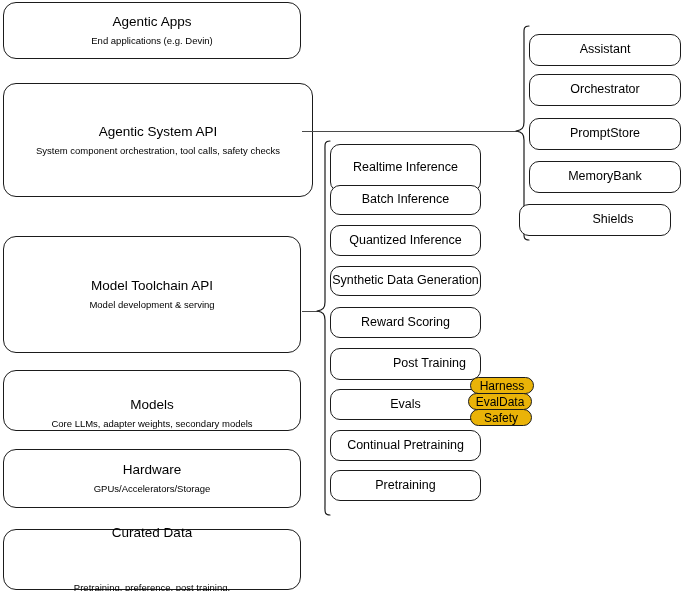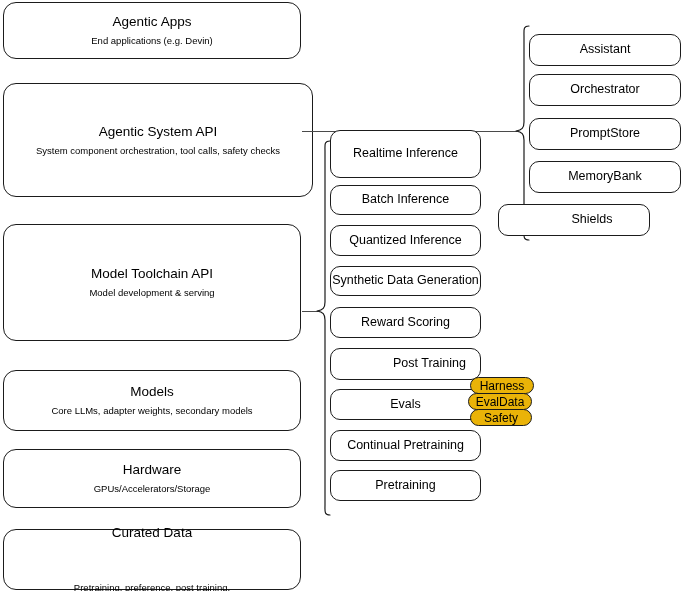--- a/index.html
+++ b/index.html
@@ -98,26 +98,26 @@
   <div class="box layer-box" style="left:3px; top:2px; width:298px; height:57px;">
     <div class="title">Agentic Apps</div>
     <div class="subtitle">End applications (e.g. Devin)</div>
   </div>
 
   <div class="box layer-box" style="left:3px; top:83px; width:310px; height:114px;">
     <div class="title">Agentic System API</div>
     <div class="subtitle">System component orchestration, tool calls, safety checks</div>
   </div>
 
-  <div class="box layer-box" style="left:3px; top:224px; width:298px; height:117px;">
+  <div class="box layer-box" style="left:3px; top:236px; width:298px; height:117px;">
     <div class="title">Model Toolchain API</div>
     <div class="subtitle">Model development &amp; serving</div>
   </div>
 
-  <div class="box layer-box" style="left:3px; top:370px; width:298px; height:61px;">
+  <div class="box layer-box" style="left:3px; top:370px; width:298px; height:61px;justify-content:flex-end;">
     <div class="title">Models</div>
     <div class="subtitle">Core LLMs, adapter weights, secondary models</div>
   </div>
 
   <div class="box layer-box" style="left:3px; top:449px; width:298px; height:59px;">
     <div class="title">Hardware</div>
     <div class="subtitle">GPUs/Accelerators/Storage</div>
   </div>
 
   <div class="box layer-box" style="left:3px; top:529px; width:298px; height:61px;gap:36px;">
@@ -142,37 +142,37 @@
   </div>
   <div class="box small-box" style="left:529px; top:74px; width:152px; height:32px;">
     <div class="title">Orchestrator</div>
   </div>
   <div class="box small-box" style="left:529px; top:118px; width:152px; height:32px;">
     <div class="title">PromptStore</div>
   </div>
   <div class="box small-box" style="left:529px; top:161px; width:152px; height:32px;">
     <div class="title">MemoryBank</div>
   </div>
-  <div class="box small-box" style="left:498px; top:204px; width:152px; height:32px;padding-left:36px;">
+  <div class="box small-box" style="left:519px; top:204px; width:152px; height:32px;padding-left:36px;">
     <div class="title">Shields</div>
   </div>
 
   <div class="hline" style="left:302px; top:311px; width:16px;"></div>
 
   <svg class="brace" style="left:313px; top:139px; width:20px; height:380px;" viewBox="0 0 20 380">
     <path d="M 17 2
              C 11 2, 12 6, 12 12
              L 12 163
              C 12 169, 10 171, 4 172
              C 10 173, 12 175, 12 181
              L 12 366
              C 12 372, 11 376, 17 376"></path>
   </svg>
 
-  <div class="box small-box" style="left:330px; top:130px; width:151px; height:48px;">
+  <div class="box small-box" style="left:330px; top:144px; width:151px; height:48px;">
     <div class="title">Realtime Inference</div>
   </div>
   <div class="box small-box" style="left:330px; top:185px; width:151px; height:30px;">
     <div class="title">Batch Inference</div>
   </div>
   <div class="box small-box" style="left:330px; top:225px; width:151px; height:31px;">
     <div class="title">Quantized Inference</div>
   </div>
   <div class="box small-box" style="left:330px; top:266px; width:151px; height:30px;">
     <div class="title">Synthetic Data Generation</div>

